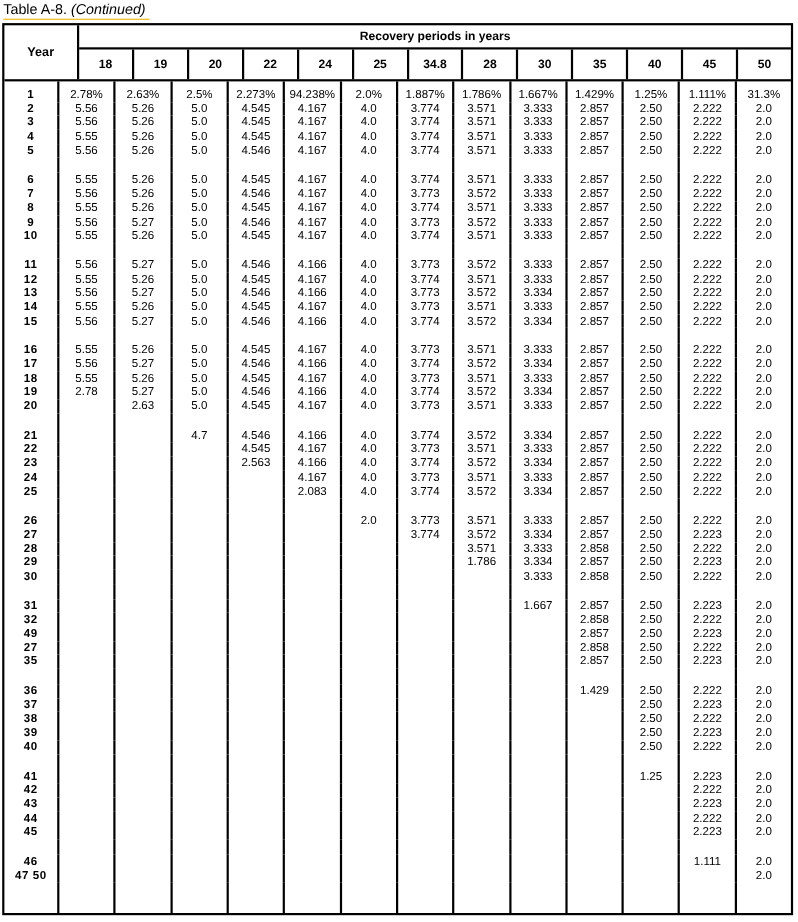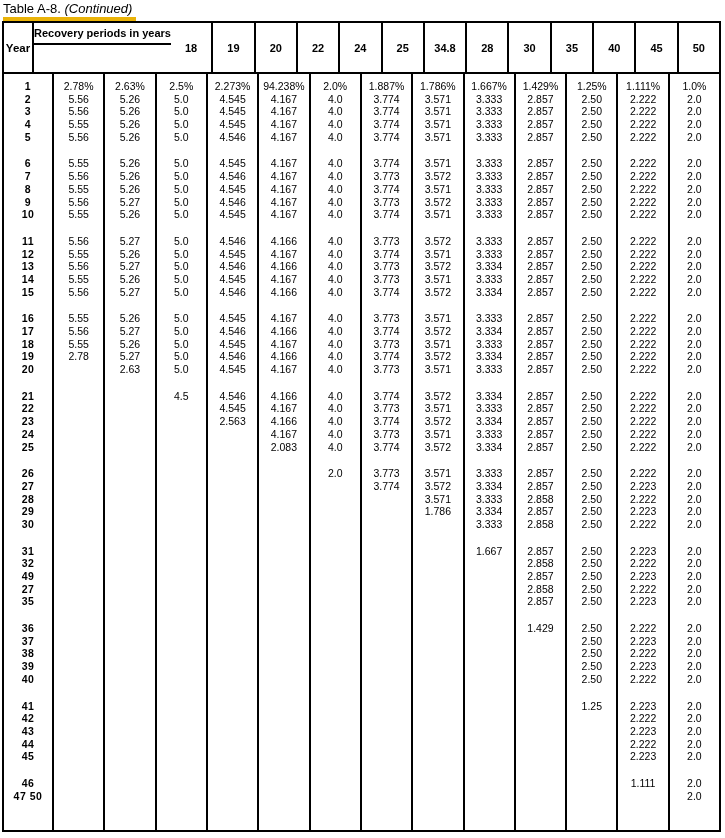--- a/index.html
+++ b/index.html
@@ -3,36 +3,36 @@
 <meta charset="utf-8">
 <style>
   html,body { margin:0; padding:0; background:#ffffff; }
   .page {
     position:relative; width:725px; height:838px; background:#ffffff;
     color:#000; font-family:"Liberation Sans","DejaVu Sans",sans-serif;
     overflow:hidden;
   }
   .title {
     position:absolute; top:1px; left:3px; font-size:13px; line-height:15px;
-    border-bottom:4px solid #eab308; padding:0 4px 1px 0;
+    border-bottom:1px solid #eab308; padding:0 4px 1px 0;
   }
   .title .continued { font-style:italic; }
 
   .tbl {
     position:absolute; left:2px; top:21px; width:719px; height:811px;
     box-sizing:border-box; border:2px solid #000;
     display:flex; flex-direction:column;
   }
   .thead { flex:none; height:49px; display:flex; border-bottom:2px solid #000; }
   .corner {
-    flex:none; width:30px; border-right:2px solid #000; box-sizing:border-box;
+    flex:none; width:68px; border-right:2px solid #000; box-sizing:border-box;
     display:flex; align-items:center; justify-content:center;
     font-weight:bold; font-size:11.5px;
   }
-  .head-right { flex:1; min-width:0; display:flex; flex-direction:row; }
+  .head-right { flex:1; min-width:0; display:flex; flex-direction:column; }
   .span-hdr {
     flex:none; height:22px; border-bottom:2px solid #000; box-sizing:border-box;
     display:flex; align-items:center; justify-content:center;
     font-weight:bold; font-size:11px;
   }
   .period-row { flex:1; display:flex; }
   .ph {
     flex:1; min-width:0; box-sizing:border-box; border-right:2px solid #000;
     display:flex; align-items:center; justify-content:center;
     font-weight:bold; font-size:11px;
@@ -107,21 +107,21 @@
           <div class="td">2.5%</div>
           <div class="td">2.273%</div>
           <div class="td">94.238%</div>
           <div class="td">2.0%</div>
           <div class="td">1.887%</div>
           <div class="td">1.786%</div>
           <div class="td">1.667%</div>
           <div class="td">1.429%</div>
           <div class="td">1.25%</div>
           <div class="td">1.111%</div>
-          <div class="td">1.0%</div>
+          <div class="td">31.3%</div>
         </div>
         <div class="tr">
           <div class="td year">2</div>
           <div class="td">5.56</div>
           <div class="td">5.26</div>
           <div class="td">5.0</div>
           <div class="td">4.545</div>
           <div class="td">4.167</div>
           <div class="td">4.0</div>
           <div class="td">3.774</div>
@@ -481,21 +481,21 @@
           <div class="td"></div>
           <div class="td"></div>
           <div class="td"></div>
           <div class="td"></div>
           <div class="td"></div>
         </div>
         <div class="tr">
           <div class="td year">21</div>
           <div class="td"></div>
           <div class="td"></div>
-          <div class="td">4.5</div>
+          <div class="td">4.7</div>
           <div class="td">4.546</div>
           <div class="td">4.166</div>
           <div class="td">4.0</div>
           <div class="td">3.774</div>
           <div class="td">3.572</div>
           <div class="td">3.334</div>
           <div class="td">2.857</div>
           <div class="td">2.50</div>
           <div class="td">2.222</div>
           <div class="td">2.0</div>

